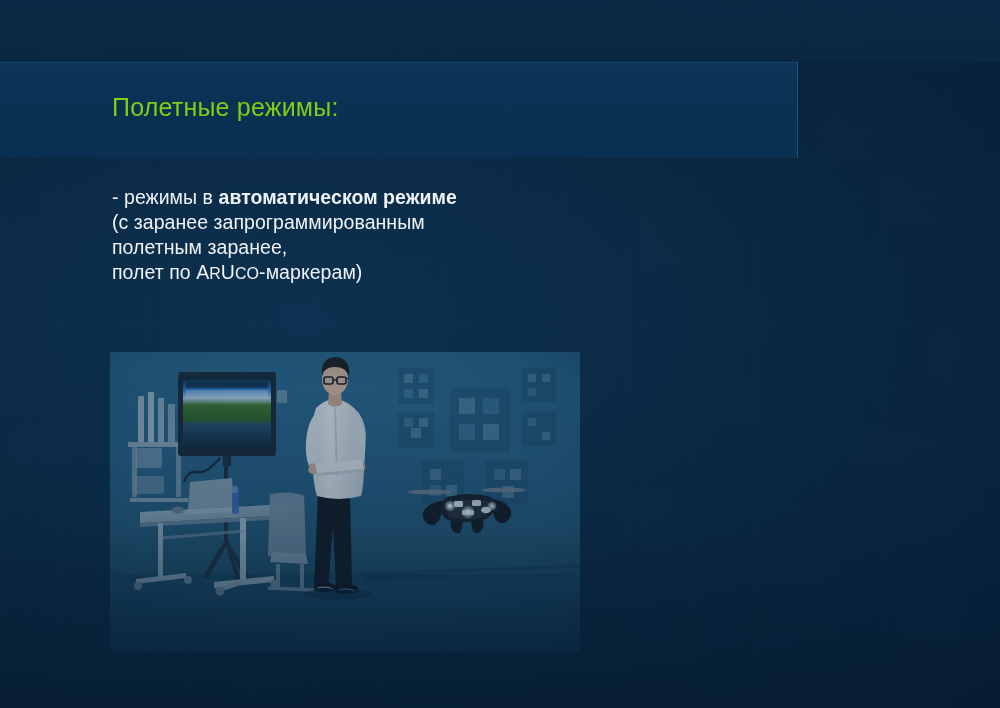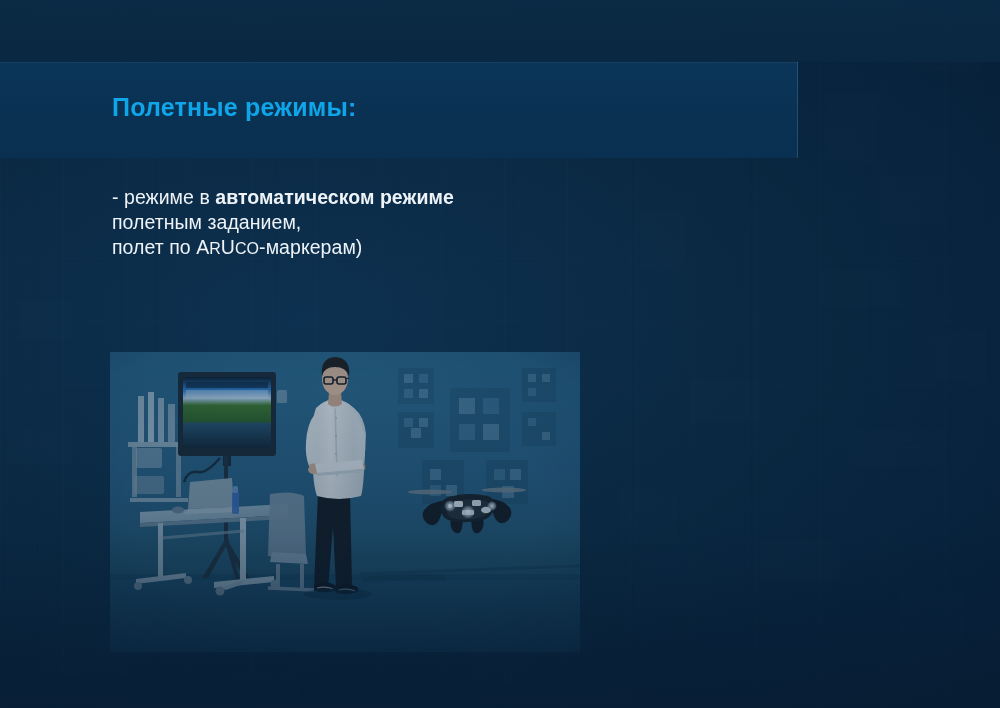--- a/index.html
+++ b/index.html
@@ -73,23 +73,23 @@
     height: 96px;
     background: linear-gradient(180deg, #0b3559 0%, #0a3152 55%, #093050 100%);
     box-shadow: inset -1px 0 0 rgba(120,180,230,.22),
                 inset 0 1px 0 rgba(120,180,230,.10);
   }
   .header-title {
     position: absolute;
     left: 112px;
     top: 93px;
     font-size: 25px;
-    font-weight: 700;
+    font-weight: 400;
     letter-spacing: .2px;
-    color: #0ea5e9;
+    color: #84cc16;
     white-space: nowrap;
   }
 
   
   .body-copy {
     position: absolute;
     left: 112px;
     top: 185px;
     width: 470px;
     font-size: 19.5px;
@@ -155,23 +155,24 @@
     <span style="left:8px;   top:430px; width:64px;  height:34px;"></span>
   </div>
 
   <div class="bg-top-tint"></div>
 
   <div class="header-band"></div>
   <div class="header-title">Полетные режимы:</div>
 
   <div class="body-copy">
     <div>
-      <span>- режиме в </span><span class="b">автоматическом режиме</span>
+      <span>- режимы в </span><span class="b">автоматическом режиме</span>
     </div>
-    <div>полетным заданием,</div>
+    <div>(с заранее запрограммированным</div>
+    <div>полетным заранее,</div>
     <div>
       <span>полет по </span><span class="sc"><span class="cap">A</span><span class="sm">R</span><span class="cap">U</span><span class="sm">CO</span></span><span>-маркерам)</span>
     </div>
   </div>
 
   <div class="photo">
     <svg viewBox="0 0 470 300" xmlns="http://www.w3.org/2000/svg">
       <defs>
         <linearGradient id="wallG" x1="0" y1="0" x2="0" y2="1">
           <stop offset="0%" stop-color="#2d6a8f"></stop>

